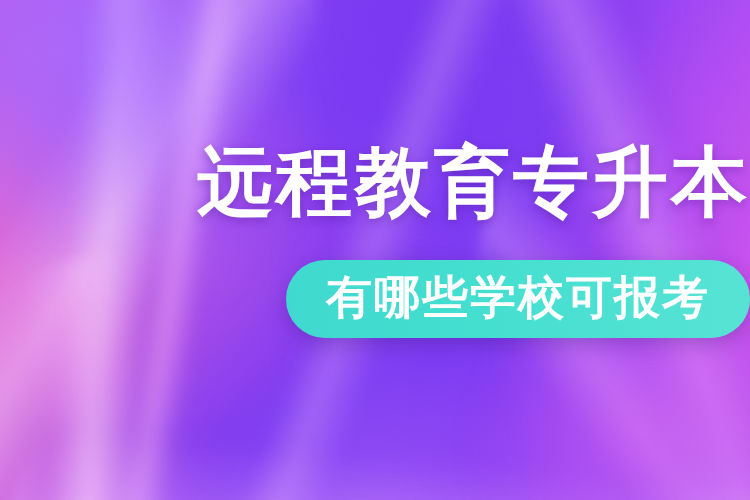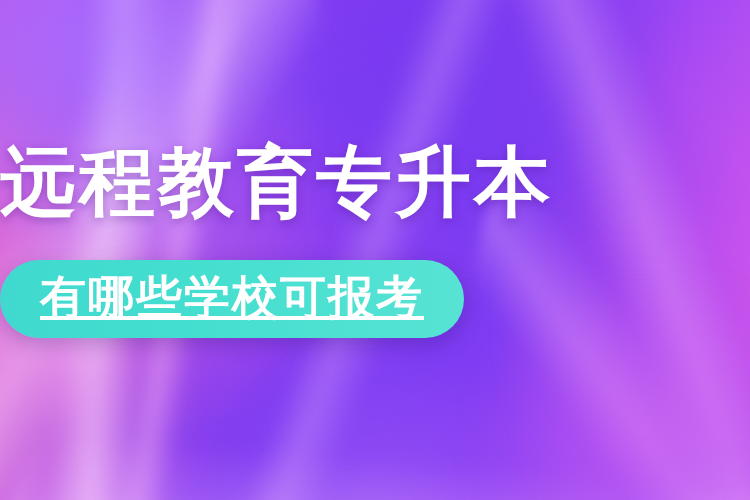--- a/index.html
+++ b/index.html
@@ -85,21 +85,21 @@
   .glow-br { position: absolute; right: -60px; bottom: -80px; width: 360px; height: 300px;
         background: radial-gradient(circle at 55% 55%, rgba(214,96,236,0.5), rgba(214,96,236,0) 70%);
         filter: blur(14px); }
 
   
   .content {
     position: absolute;
     inset: 0;
     display: flex;
     flex-direction: column;
-    align-items: flex-start;
+    align-items: flex-end;
     justify-content: center;
     gap: 40px;
   }
   .headline {
     color: #ffffff;
     font-size: 76px;
     font-weight: bold;
     letter-spacing: 3px;
     line-height: 1;
     white-space: nowrap;
@@ -115,21 +115,20 @@
     align-items: center;
     justify-content: center;
   }
   .pill-text {
     color: #ffffff;
     font-size: 46px;
     font-weight: bold;
     letter-spacing: 2px;
     line-height: 1;
     white-space: nowrap;
-    text-decoration: underline;
   }
 </style>
 </head>
 <body>
 
 <div id="banner">
   <div class="bg-base"></div>
   <div class="bg-wave-a"></div>
   <div class="bg-wave-b"></div>
 

